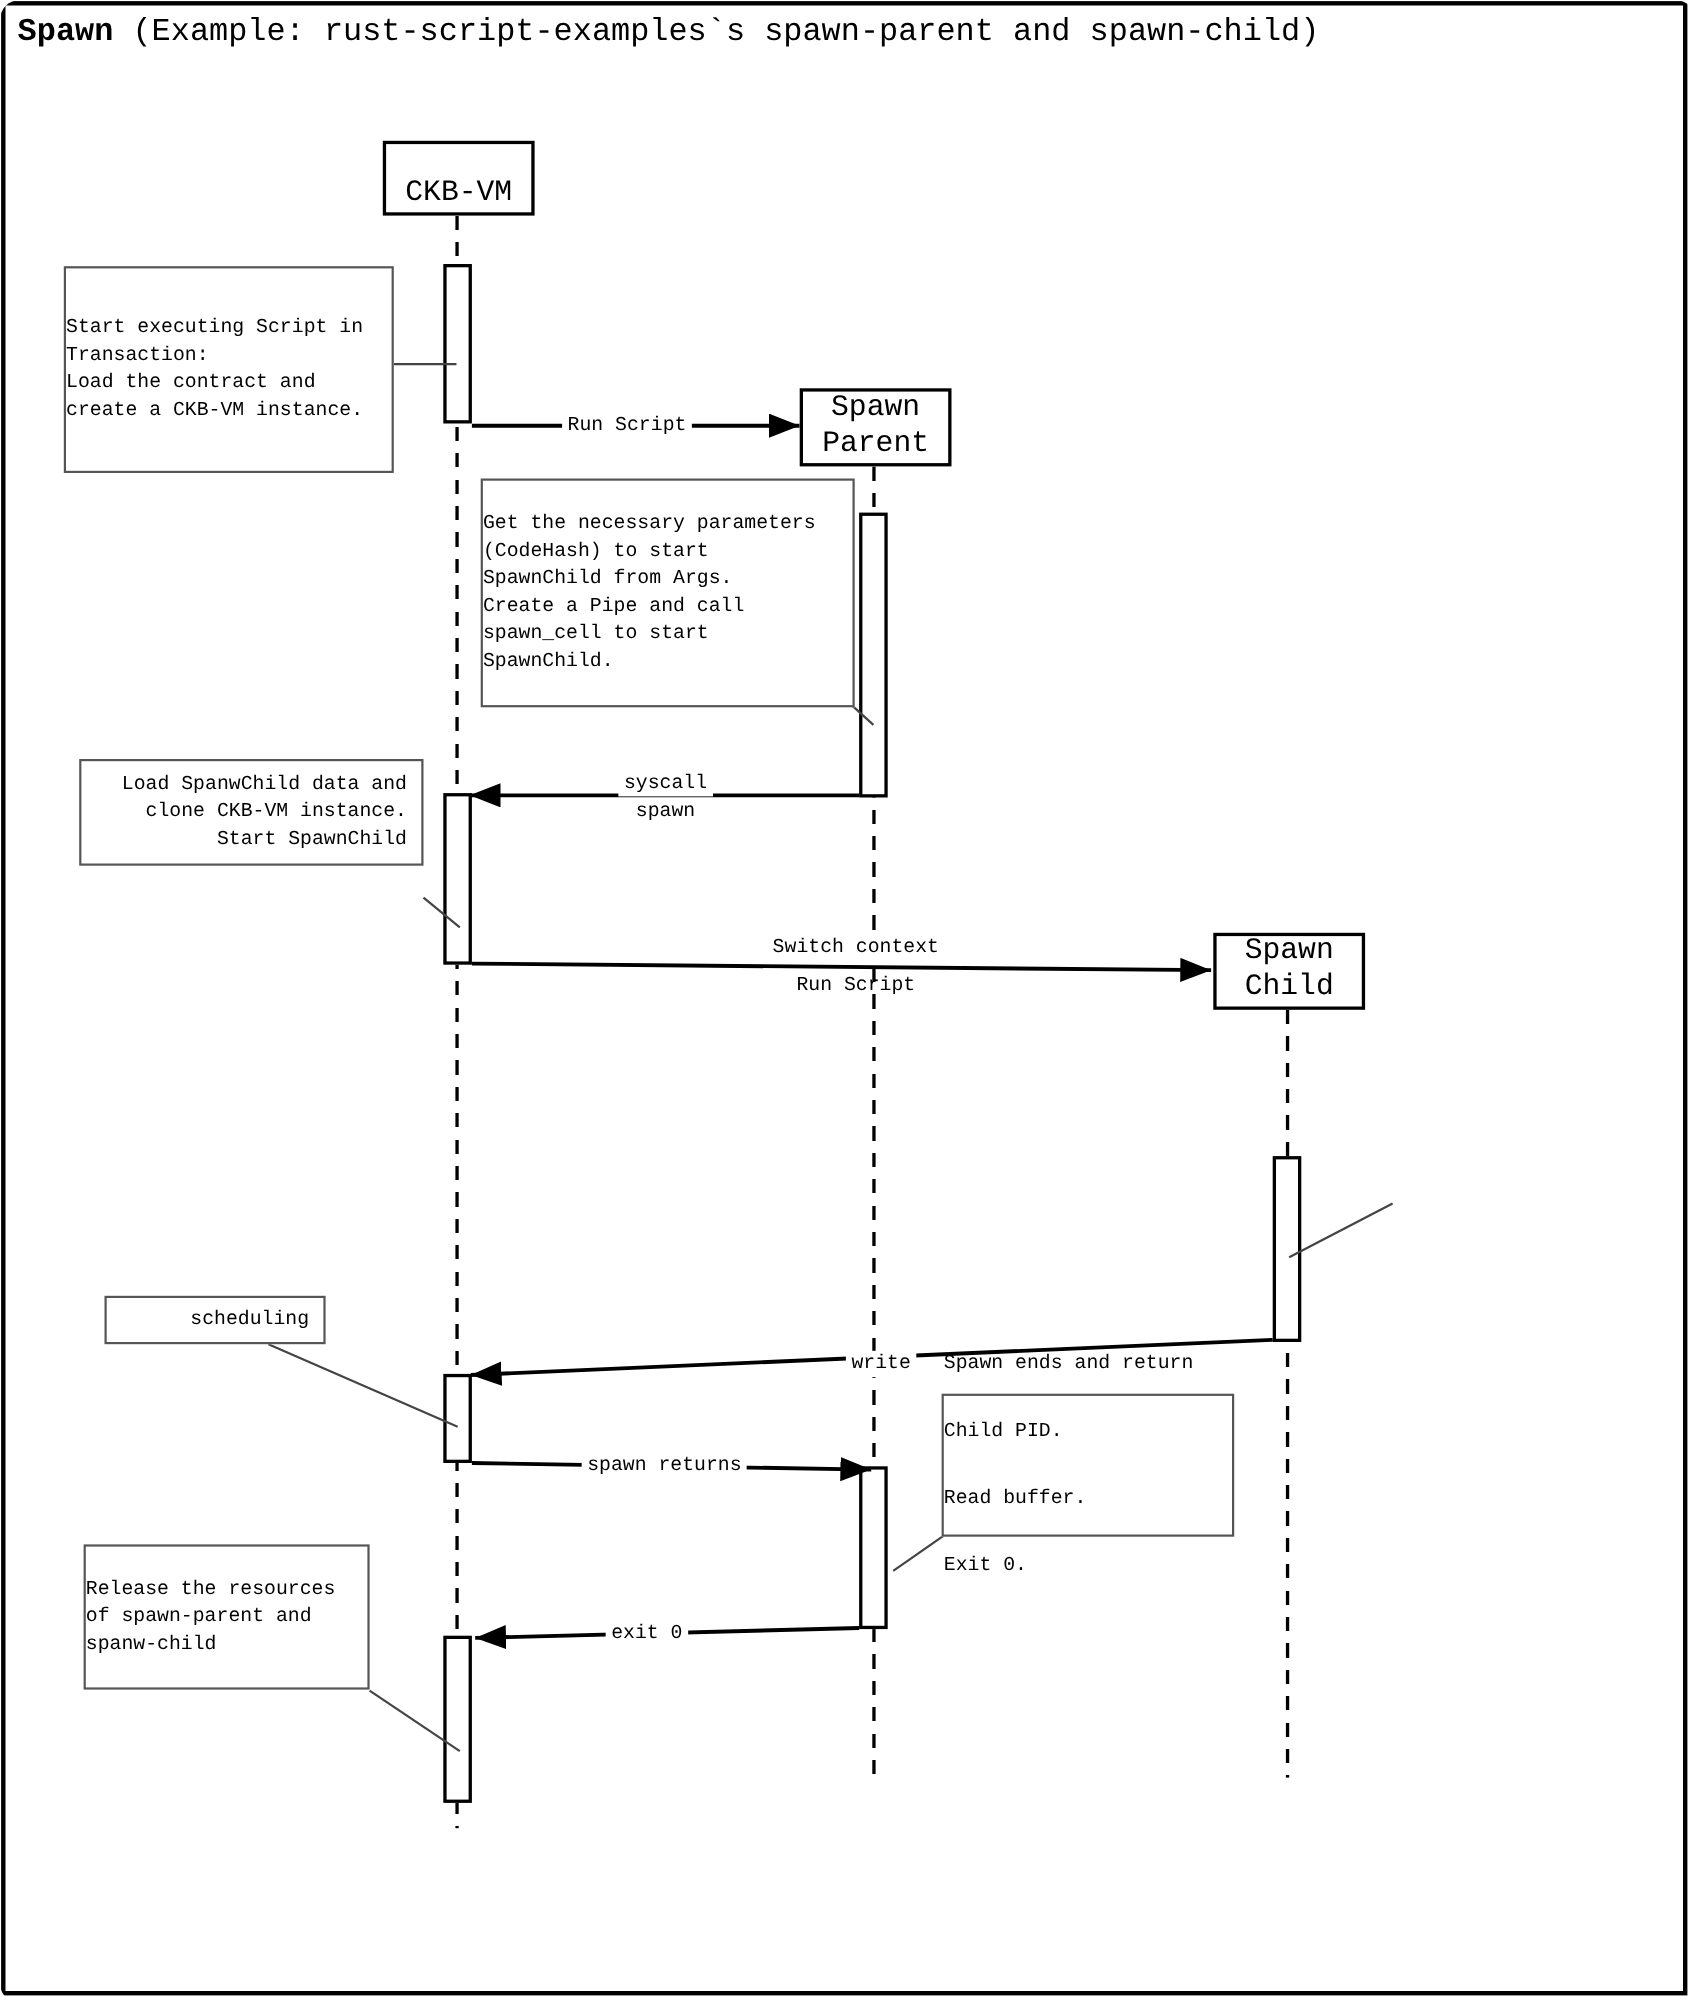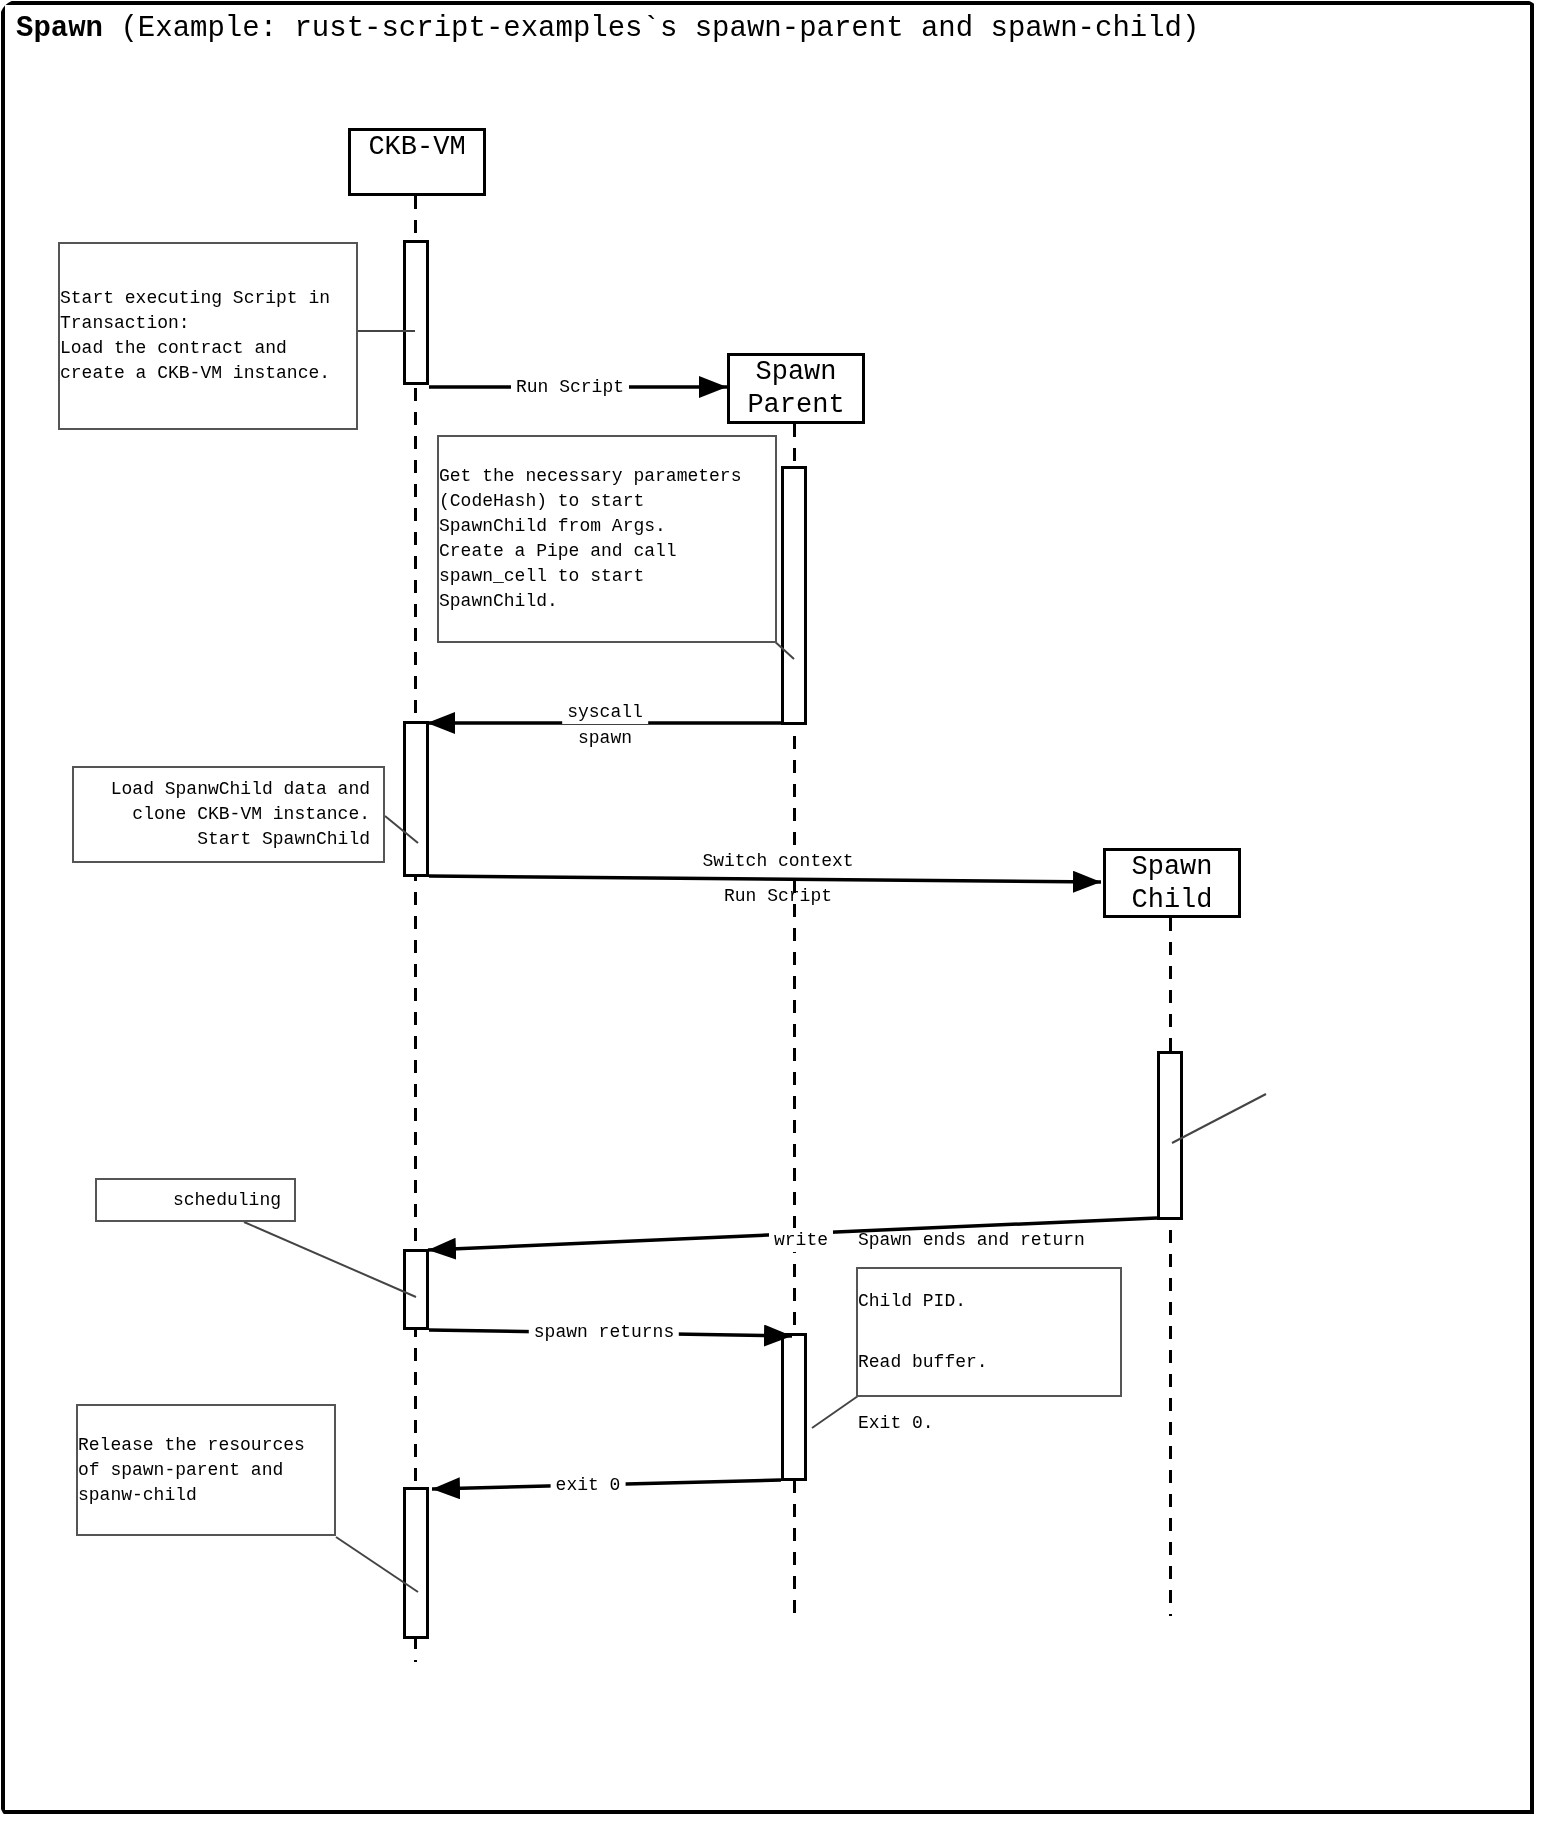--- a/index.html
+++ b/index.html
@@ -19,21 +19,21 @@
   .lifeline {
     position:absolute; width:3px;
     background:repeating-linear-gradient(to bottom, #000 0 13px, transparent 13px 24px);
   }
   #life-vm     { left:414px; top:196px; height:1466px; }
   #life-parent { left:793px; top:424px; height:1192px; }
   #life-child  { left:1169px; top:918px; height:698px; }
 
   .actor {
     position:absolute; border:3px solid #000; background:#fff; box-sizing:border-box;
-    display:flex; flex-direction:column; align-items:center; justify-content:flex-start;
+    display:flex; flex-direction:column; align-items:center; justify-content:flex-end;
     font-size:27px; line-height:33px; text-align:center; white-space:pre;
   }
   #actor-ckbvm  { left:348px; top:128px; width:138px; height:68px; }
   #actor-parent { left:727px; top:353px; width:138px; height:71px; }
   #actor-child  { left:1103px; top:848px; width:138px; height:70px; }
 
   .activation {
     position:absolute; width:26px; border:3px solid #000; background:#fff; box-sizing:border-box;
   }
   #act-vm1     { left:403px; top:240px;  height:145px; }
@@ -56,21 +56,21 @@
     position:absolute; border:2px solid #555; background:#fff; box-sizing:border-box;
     display:flex; flex-direction:column; justify-content:center;
     font-size:18px; line-height:25px; white-space:pre;
   }
   .note > div { padding-right:6px; }
   .note.right-align { text-align:right; }
   .note.right-align > div { padding-left:6px; padding-right:13px; }
 
   #note-start    { left:58px;   top:242px;  width:300px; height:188px; }
   #note-params   { left:437px;  top:435px;  width:340px; height:208px; }
-  #note-load     { left:72px;   top:766px;  width:313px; height:97px;  }
+  #note-load     { left:72px;   top:690px;  width:313px; height:97px;  }
   #note-fds      { left:1225px; top:1004px; width:257px; height:89px;  }
   #note-sched    { left:95px;   top:1178px; width:201px; height:44px;  }
   #note-ends     { left:856px;  top:1267px; width:266px; height:130px;gap:36px; }
   #note-release  { left:76px;   top:1404px; width:260px; height:132px; }
 </style>
 </head>
 <body>
 
 <div class="canvas">
 

